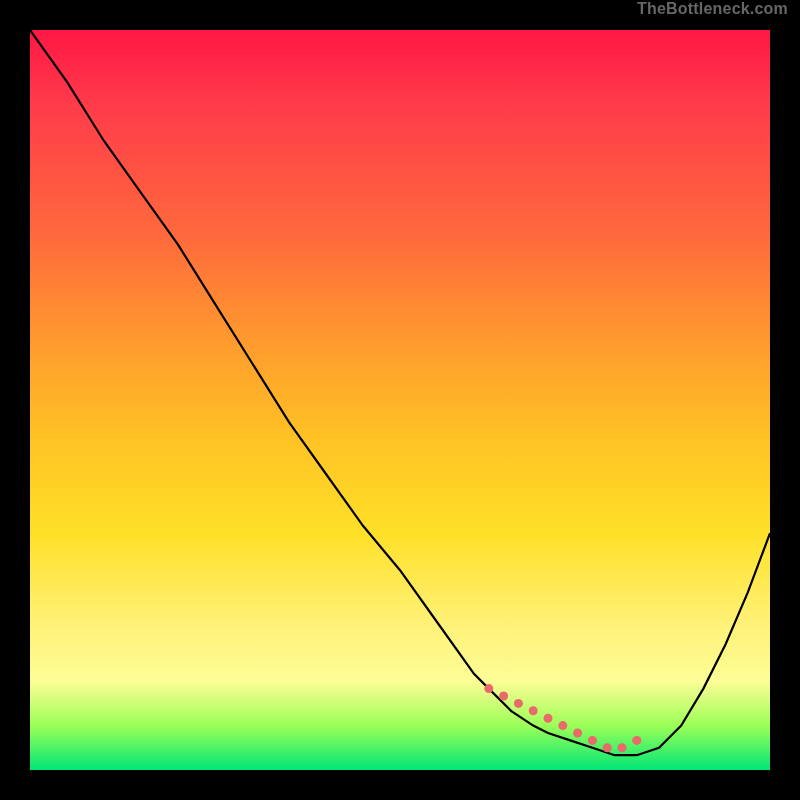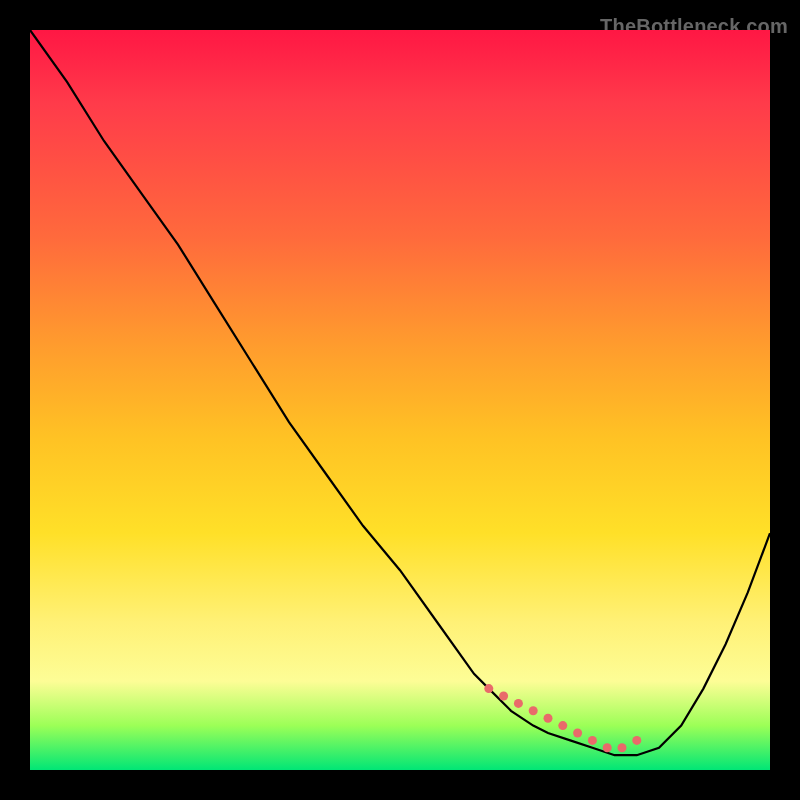--- a/index.html
+++ b/index.html
@@ -41,24 +41,24 @@
   .curve {
     position: absolute;
     left: 0;
     top: 0;
     width: 740px;
     height: 740px;
     pointer-events: none;
   }
   .watermark {
     position: absolute;
-    top: 15px;
+    top: 0;
     right: 12px;
     color: #666666;
-    font-size: 20px;
+    font-size: 16px;
     font-weight: 600;
     letter-spacing: 0.2px;
     user-select: none;
   }
 </style>
 </head>
 <body>
 
 <div class="frame">
 

